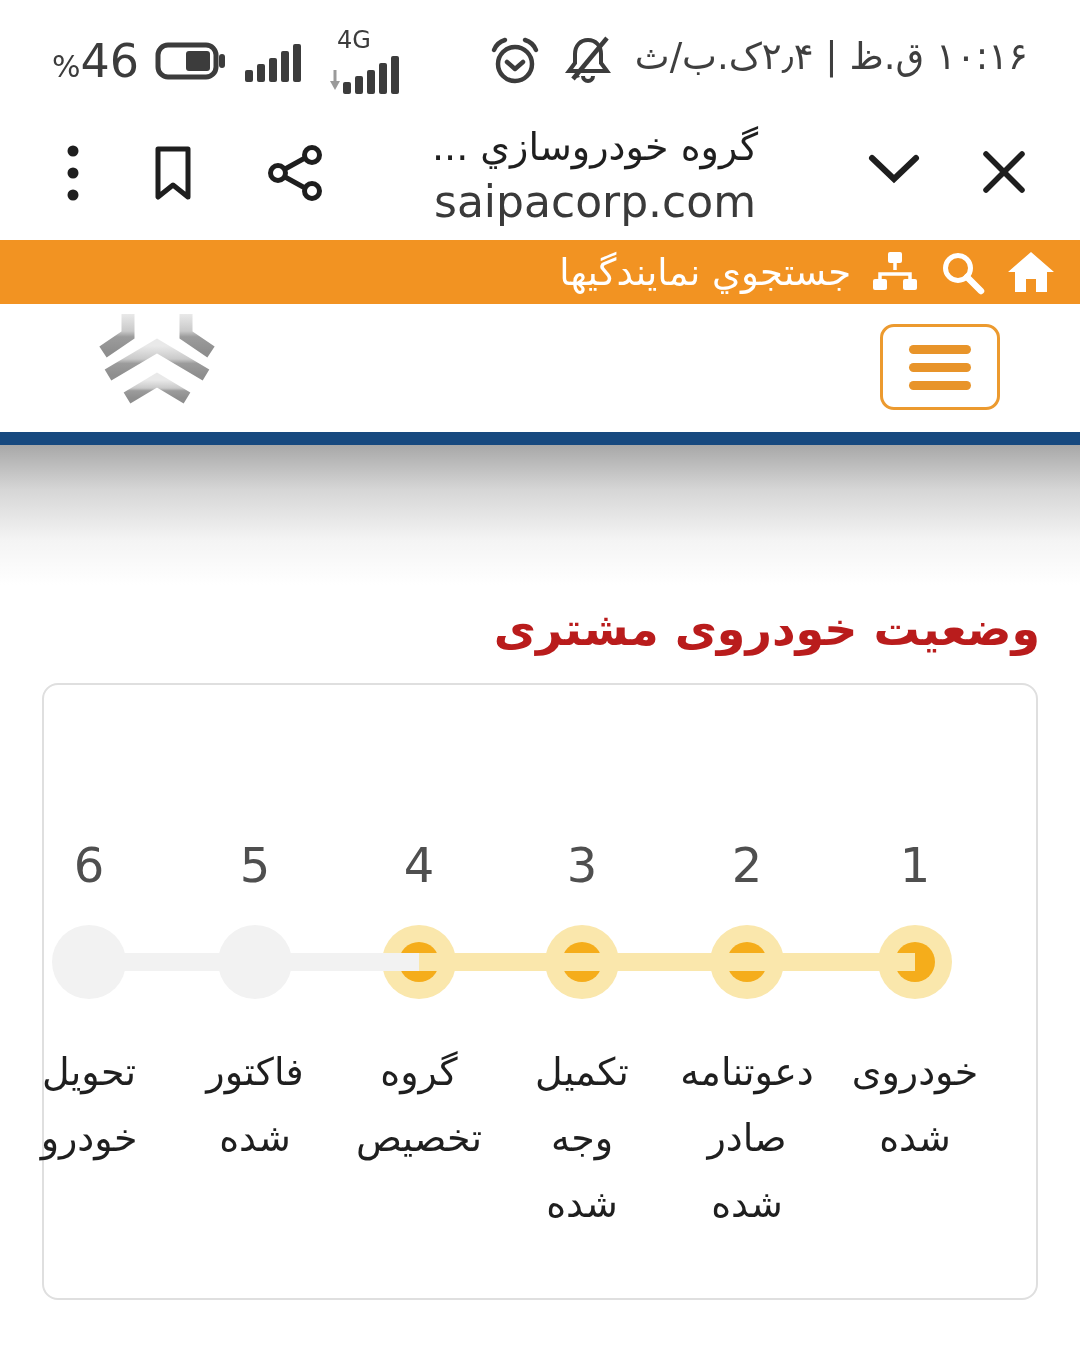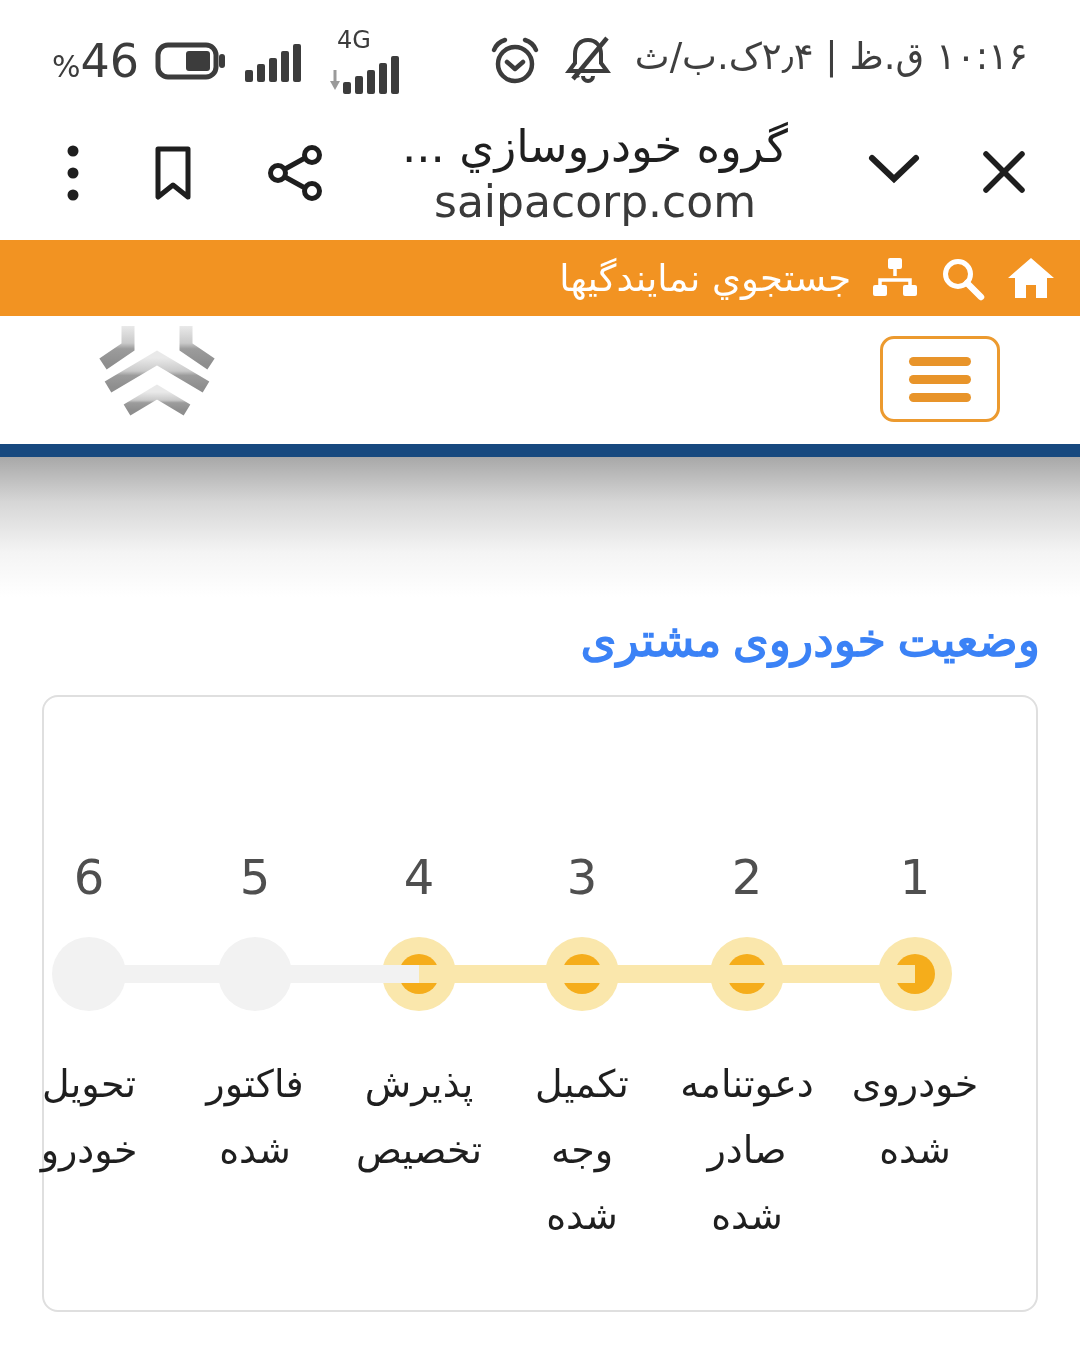--- a/index.html
+++ b/index.html
@@ -23,28 +23,28 @@
   .net-4g { display:flex; flex-direction:column; align-items:flex-start; margin-left:4px; }
   .net-4g .g-label { font-size:24px; color:#3C3C3C; line-height:24px; margin-left:10px; }
   .net-4g .row { display:flex; align-items:flex-end; }
   .sb-right { display:flex; align-items:flex-start; gap:20px; }
   .status-text { font-size:37px; color:#3F3F3F; direction:rtl; white-space:nowrap; }
 
   
   .browser-bar { height:130px; position:relative; }
   .bb-left { position:absolute; left:66px; top:34px; display:flex; align-items:center; gap:70px; }
   .title-block { position:absolute; left:360px; width:470px; top:6px; text-align:center; }
-  .page-title { font-size:45px; color:#1F1F1F; direction:rtl; white-space:nowrap; line-height:62px; }
+  .page-title { font-size:38px; color:#1F1F1F; direction:rtl; white-space:nowrap; line-height:62px; }
   .page-url { font-size:44px; color:#3A3A3A; line-height:48px; }
   .bb-chevron { position:absolute; right:158px; top:42px; }
   .bb-close { position:absolute; right:52px; top:38px; }
 
   
   .orange-bar {
-    height:76px; background:#F29322;
+    height:64px; background:#F29322;
     display:flex; align-items:center; justify-content:flex-end;
     gap:22px; padding:0 25px;
   }
   .dealer-search { color:#ffffff; font-size:37px; direction:rtl; white-space:nowrap; }
 
   
   .site-header { height:128px; background:#ffffff; position:relative; }
   .logo { position:absolute; left:94px; top:-4px; }
   .hamburger {
     position:absolute; right:80px; top:20px; width:120px; height:86px;
@@ -53,23 +53,22 @@
     cursor:pointer;
   }
   .hamburger .bar { width:62px; height:9px; border-radius:5px; background:#E8942A; }
 
   .blue-bar { height:13px; background:#17497F; }
   .shadow { height:140px; background:linear-gradient(to bottom,#A8A8A8 0%,#D6D6D6 32%,#F4F4F4 68%,#ffffff 100%); }
 
   
   .heading {
     direction:rtl; text-align:right; padding:0 40px;
-    color:#3b82f6; font-size:46px; font-weight:bold; line-height:60px;
+    color:#b91c1c; font-size:46px; font-weight:bold; line-height:60px;
     margin-top:14px;
-    font-family:Liberation Serif, serif;
   }
   .card {
     margin:24px auto 0; width:996px; height:617px;
     background:#ffffff; border:2px solid #DFDFDF; border-radius:16px;
     position:relative;
   }
   .connector { position:absolute; top:268px; height:18px; z-index:1; }
   .connector.gray { background:#F2F2F2; }
   .connector.yellow { background:#FAE7AC; }
 
@@ -265,21 +264,21 @@
   </div>
   <div class="step-col" style="left:211px;">
     <div class="step-num">5</div>
     <div class="step-circle inactive"></div>
     <div class="step-label">فاکتور
 شده</div>
   </div>
   <div class="step-col" style="left:375px;">
     <div class="step-num">4</div>
     <div class="step-circle active"></div>
-    <div class="step-label">پذیرش
+    <div class="step-label">گروه
 تخصیص</div>
   </div>
   <div class="step-col" style="left:538px;">
     <div class="step-num">3</div>
     <div class="step-circle active"></div>
     <div class="step-label">تکمیل
 وجه
 شده</div>
   </div>
   <div class="step-col" style="left:703px;">

